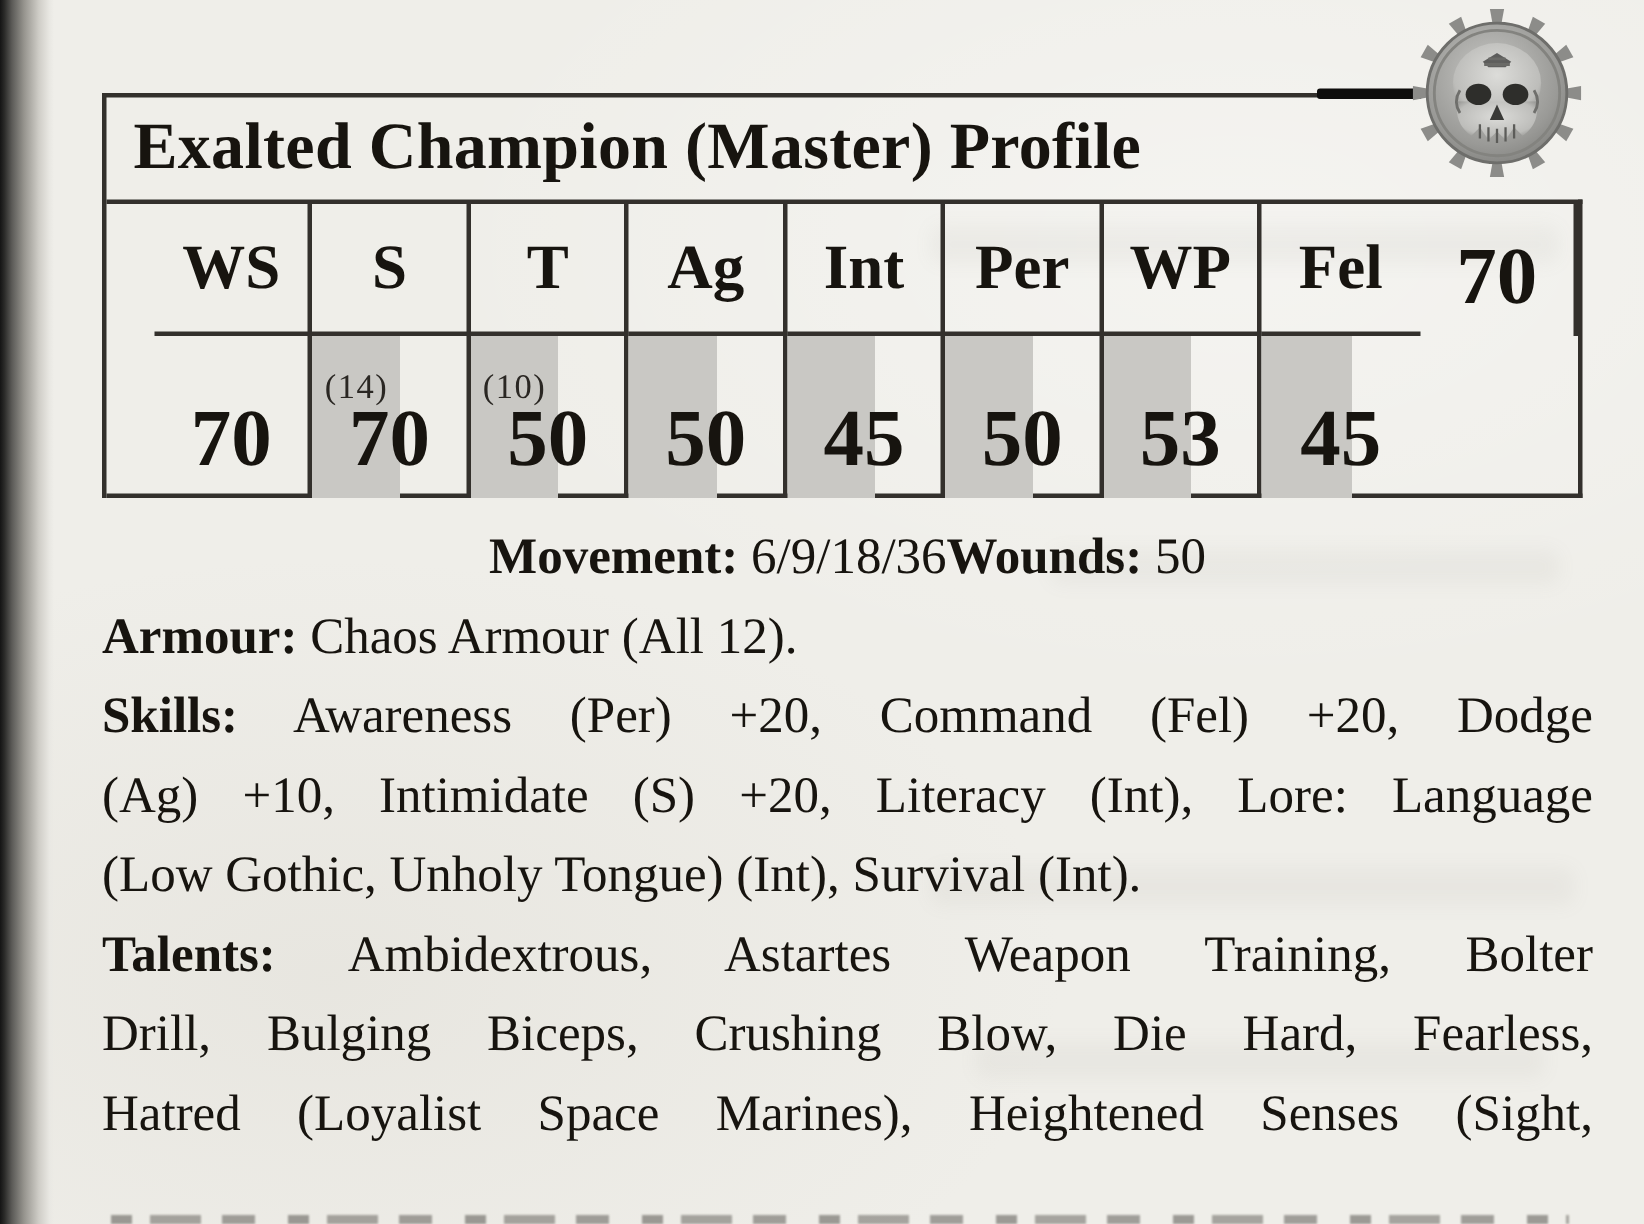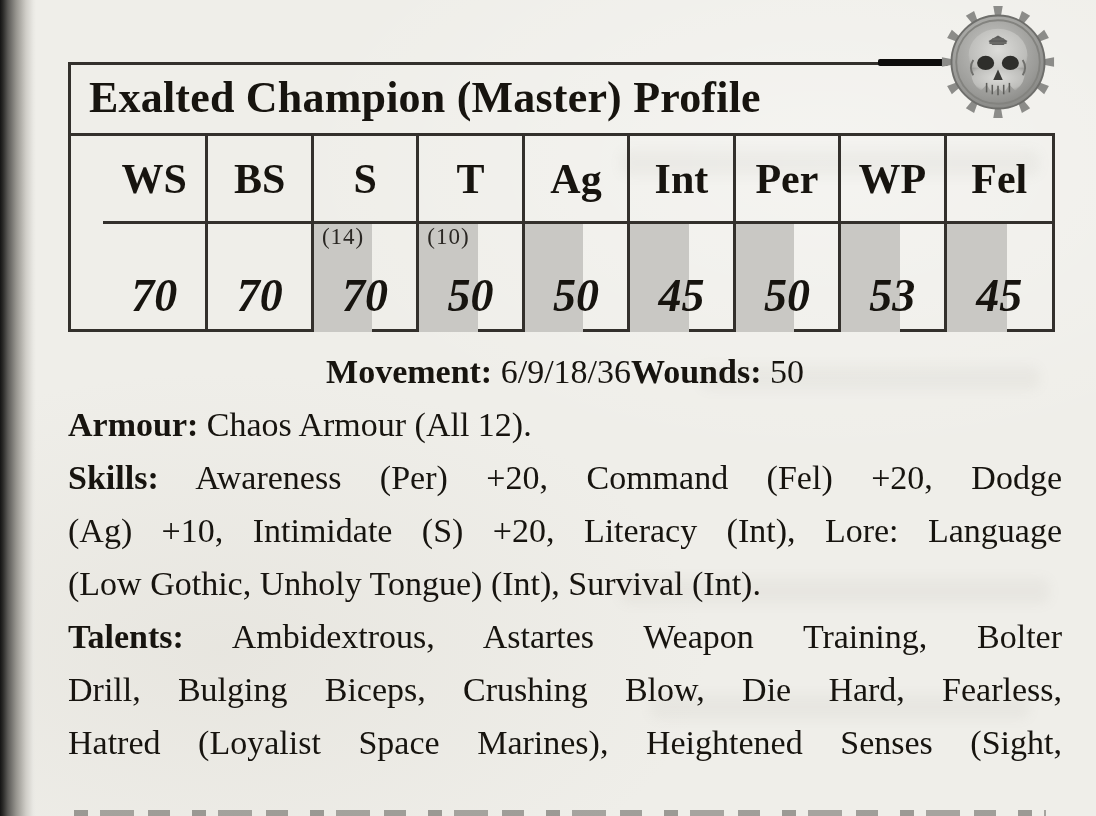--- a/index.html
+++ b/index.html
@@ -38,23 +38,23 @@
   }
   .cell{border-right:3px solid #33302c;box-sizing:border-box;position:relative;}
   .cell.last{border-right:none;}
   .cell.h{
     border-bottom:3px solid #33302c;
     display:flex;align-items:center;justify-content:center;
     font-weight:bold;font-size:42px;
   }
   .cell.v{display:flex;align-items:flex-end;justify-content:center;padding-bottom:13px;}
   .cell.v.shaded{background:linear-gradient(90deg,#c9c8c4 0,#c9c8c4 57%,rgba(201,200,196,0) 57%);}
-  .cell.v .num{font-weight:bold;font-size:46px;line-height:1;font-style:italic;}
+  .cell.v .num{font-weight:bold;font-size:54px;line-height:1;}
   .cell.v .sup{
-    position:absolute;top:0;left:8px;font-size:23px;font-weight:normal;
+    position:absolute;top:21px;left:8px;font-size:23px;font-weight:normal;
     letter-spacing:1px;color:#2a2723;
   }
 
   
   .body-text{position:absolute;left:68px;top:345px;width:994px;font-size:34px;}
   .line{height:53px;line-height:53px;white-space:nowrap;}
   .line.j{white-space:normal;text-align:justify;text-align-last:justify;}
   .line.split{display:flex;justify-content:center;}
   .lbl{font-weight:bold;}
 
@@ -131,21 +131,20 @@
     <path d="M -10,-22 L 0,-28 L 10,-22 L 6,-18 L -6,-18 Z" fill="#77777４" opacity=".55"></path>
     <path d="M -9,-20 h18 M -6,-24 h12" stroke="#6a6a67" stroke-width="2" fill="none"></path>
   </svg>
 
   <div class="profile-box">
     <div class="title-row">
       <span class="t">Exalted Champion (Master) Profile</span>
     </div>
     <div class="stat-grid" id="stat-grid">
         <div class="cell h">WS</div>
-        <div class="cell h">BS</div>
         <div class="cell h">S</div>
         <div class="cell h">T</div>
         <div class="cell h">Ag</div>
         <div class="cell h">Int</div>
         <div class="cell h">Per</div>
         <div class="cell h">WP</div>
         <div class="cell h last">Fel</div>
         <div class="cell v">
           <span class="num">70</span>
         </div>

